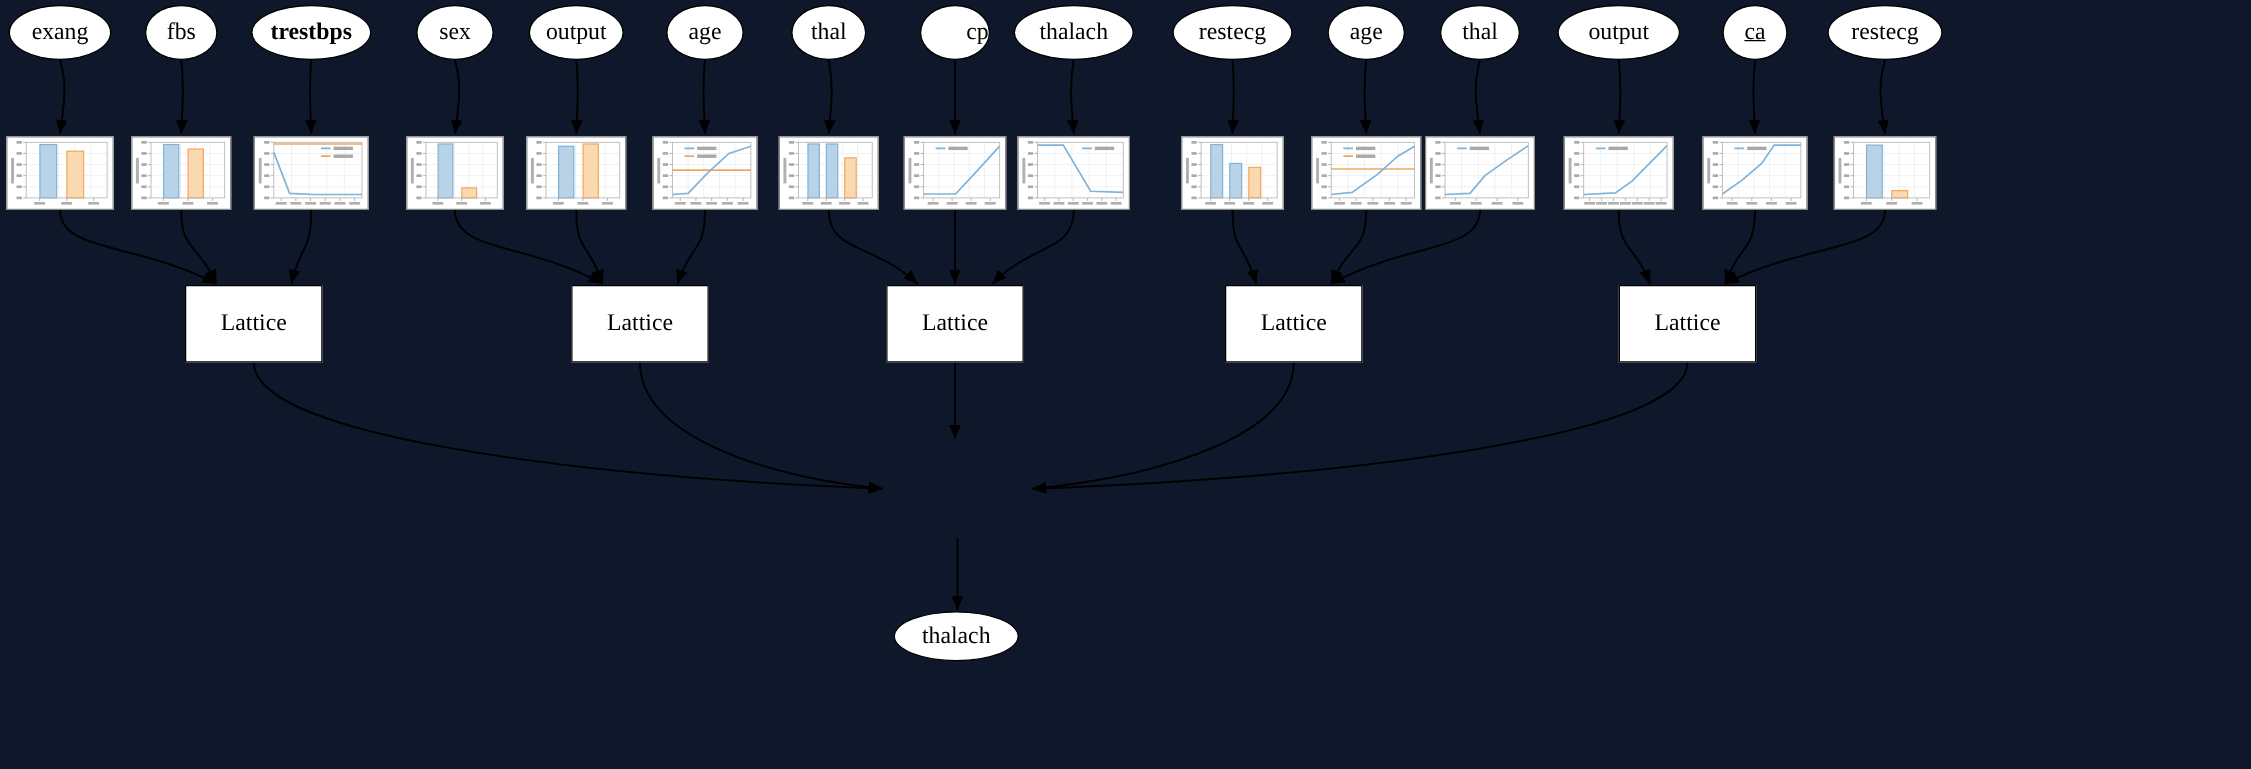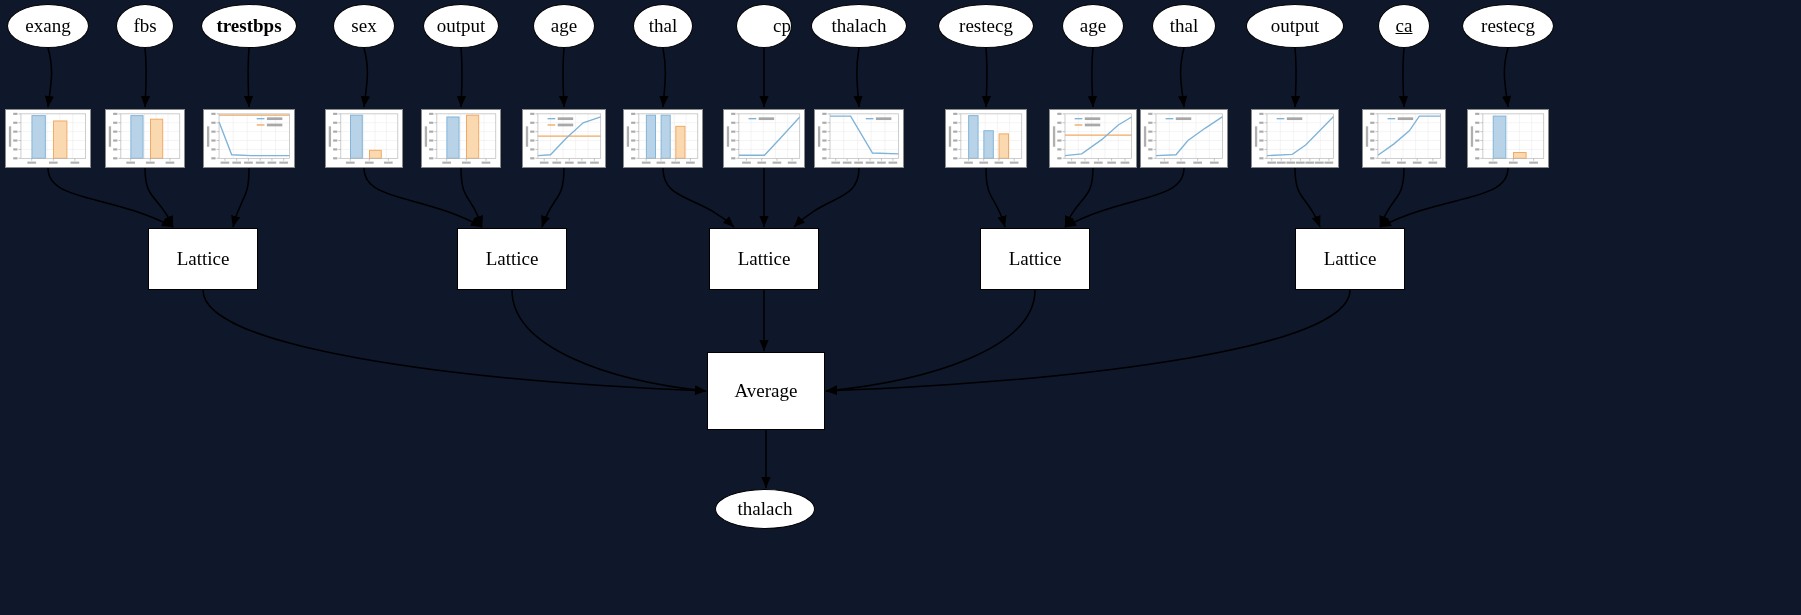--- a/index.html
+++ b/index.html
@@ -711,21 +711,18 @@
         <span>Lattice</span>
       </div>
       <div class="boxnode" style="left: 980px; top: 228px; width: 110px; height: 62px;">
         <span>Lattice</span>
       </div>
       <div class="boxnode" style="left: 1295px; top: 228px; width: 110px; height: 62px;">
         <span>Lattice</span>
       </div>
     </div>
 
-  <div class="boxnode" id="average-node" style="left:707px;top:352px;width:118px;height:78px;">
-    <span>Average</span>
-  </div>
 
   <div class="ellipse" id="output-node" style="left:715px;top:489px;width:100px;height:40px;">
     <span>thalach</span>
   </div>
 
 </div>
 
 </body></html>

